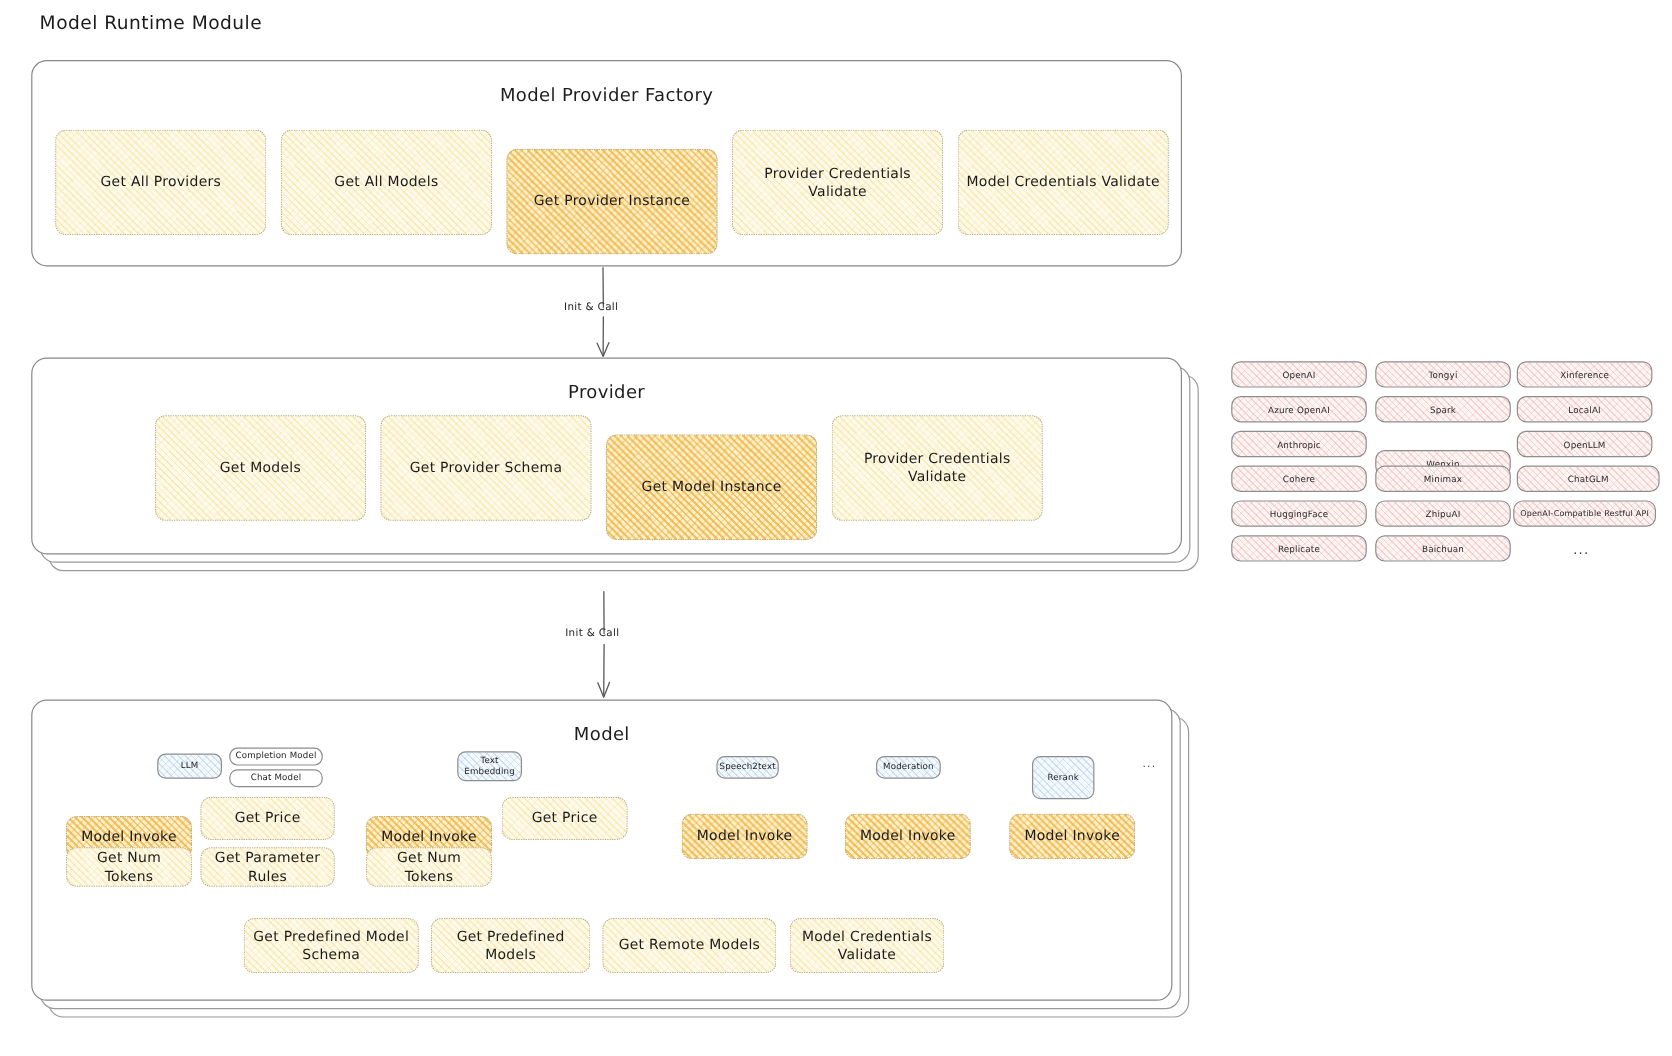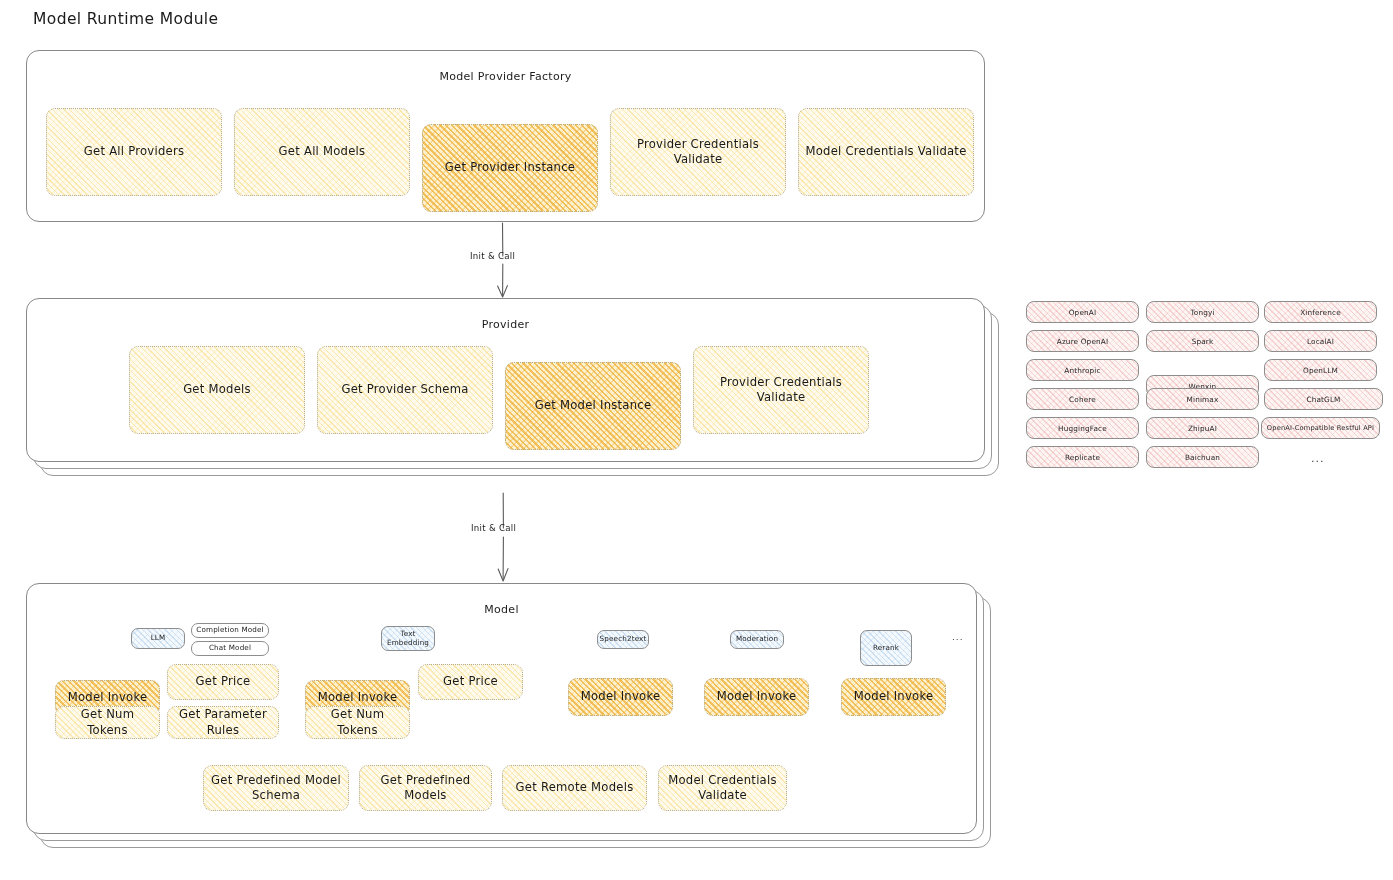--- a/index.html
+++ b/index.html
@@ -70,21 +70,21 @@
     border-radius: 13px;
     z-index: 0;
   }
   .group-main { z-index: 3; }
 
   .group-title {
     position: absolute;
     width: 100%;
     text-align: center;
     top: 19px;
-    font-size: 11px;
+    font-size: 15px;
     color: #1d1d1d;
     letter-spacing: .3px;
   }
 
   
   .fbox {
     position: absolute;
     box-sizing: border-box;
     border: 1.15px dotted #b4ad93;
     border-radius: 9px;

